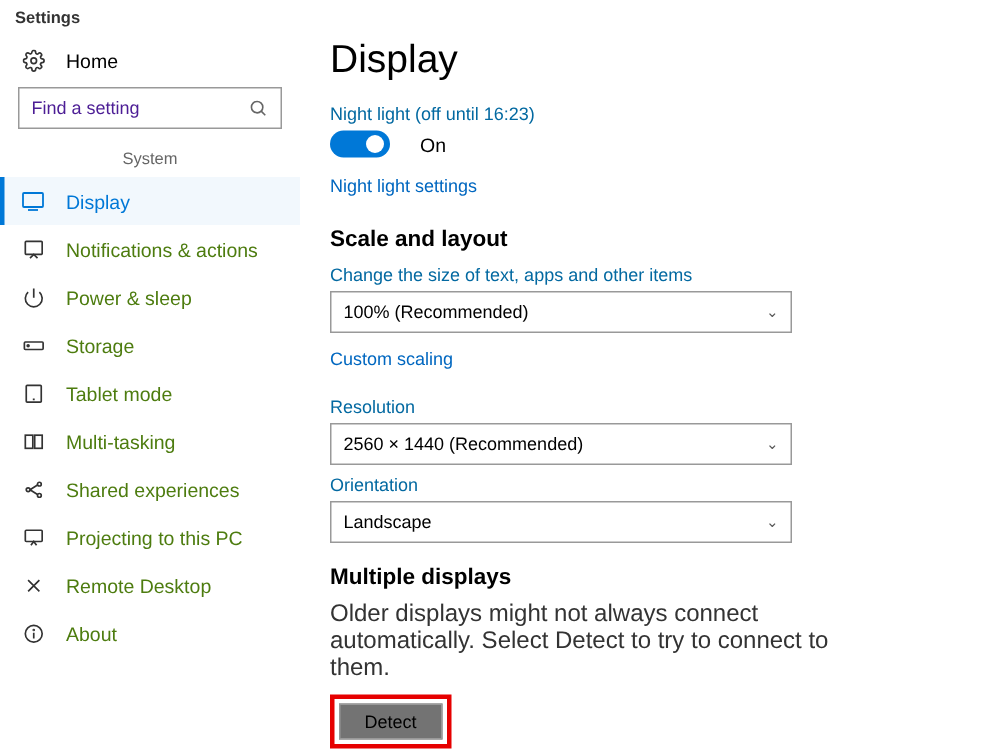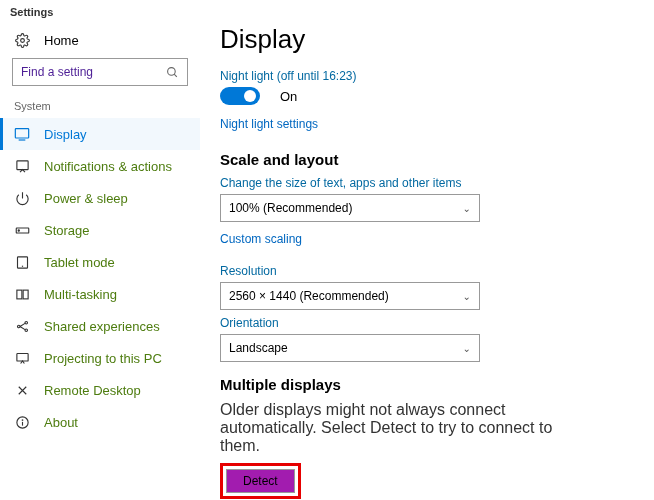--- a/index.html
+++ b/index.html
@@ -43,20 +43,21 @@
       align-items: center;
       padding: 0 8px;
       justify-content: space-between;
       color: #4c1d95;
       font-size: 12px;
     }
     .section-header {
       font-size: 11px;
       color: #666;
       padding: 0 14px 6px 14px;
+      text-align: center;
     }
     .nav-item {
       display: flex;
       align-items: center;
       gap: 14px;
       padding: 8px 14px;
       cursor: pointer;
       font-size: 13px;
       color: #4d7c0f;
     }
@@ -120,42 +121,42 @@
     }
     .link {
       color: #0067c0;
       font-size: 12px;
       cursor: pointer;
       margin: 4px 0 12px 0;
       display: inline-block;
     }
     .dropdown {
       border: 1px solid #999;
-      width: 260px;
+      width: 308px;
       height: 28px;
       display: flex;
       align-items: center;
       justify-content: space-between;
       padding: 0 8px;
       font-size: 12px;
       margin-bottom: 6px;
     }
     .chevron {
       font-size: 10px;
       color: #555;
     }
     .desc-text {
       font-size: 16px;
       color: #333;
       margin: 4px 0 8px 0;
       max-width: 340px;
     }
     .button {
       border: 1px solid #999;
-      background: #a21caf;
+      background: #737373;
       padding: 4px 16px;
       font-size: 12px;
       display: inline-block;
       cursor: pointer;
     }
     .highlight-box {
       border: 3px solid #e60000;
       display: inline-block;
       padding: 3px;
     }

